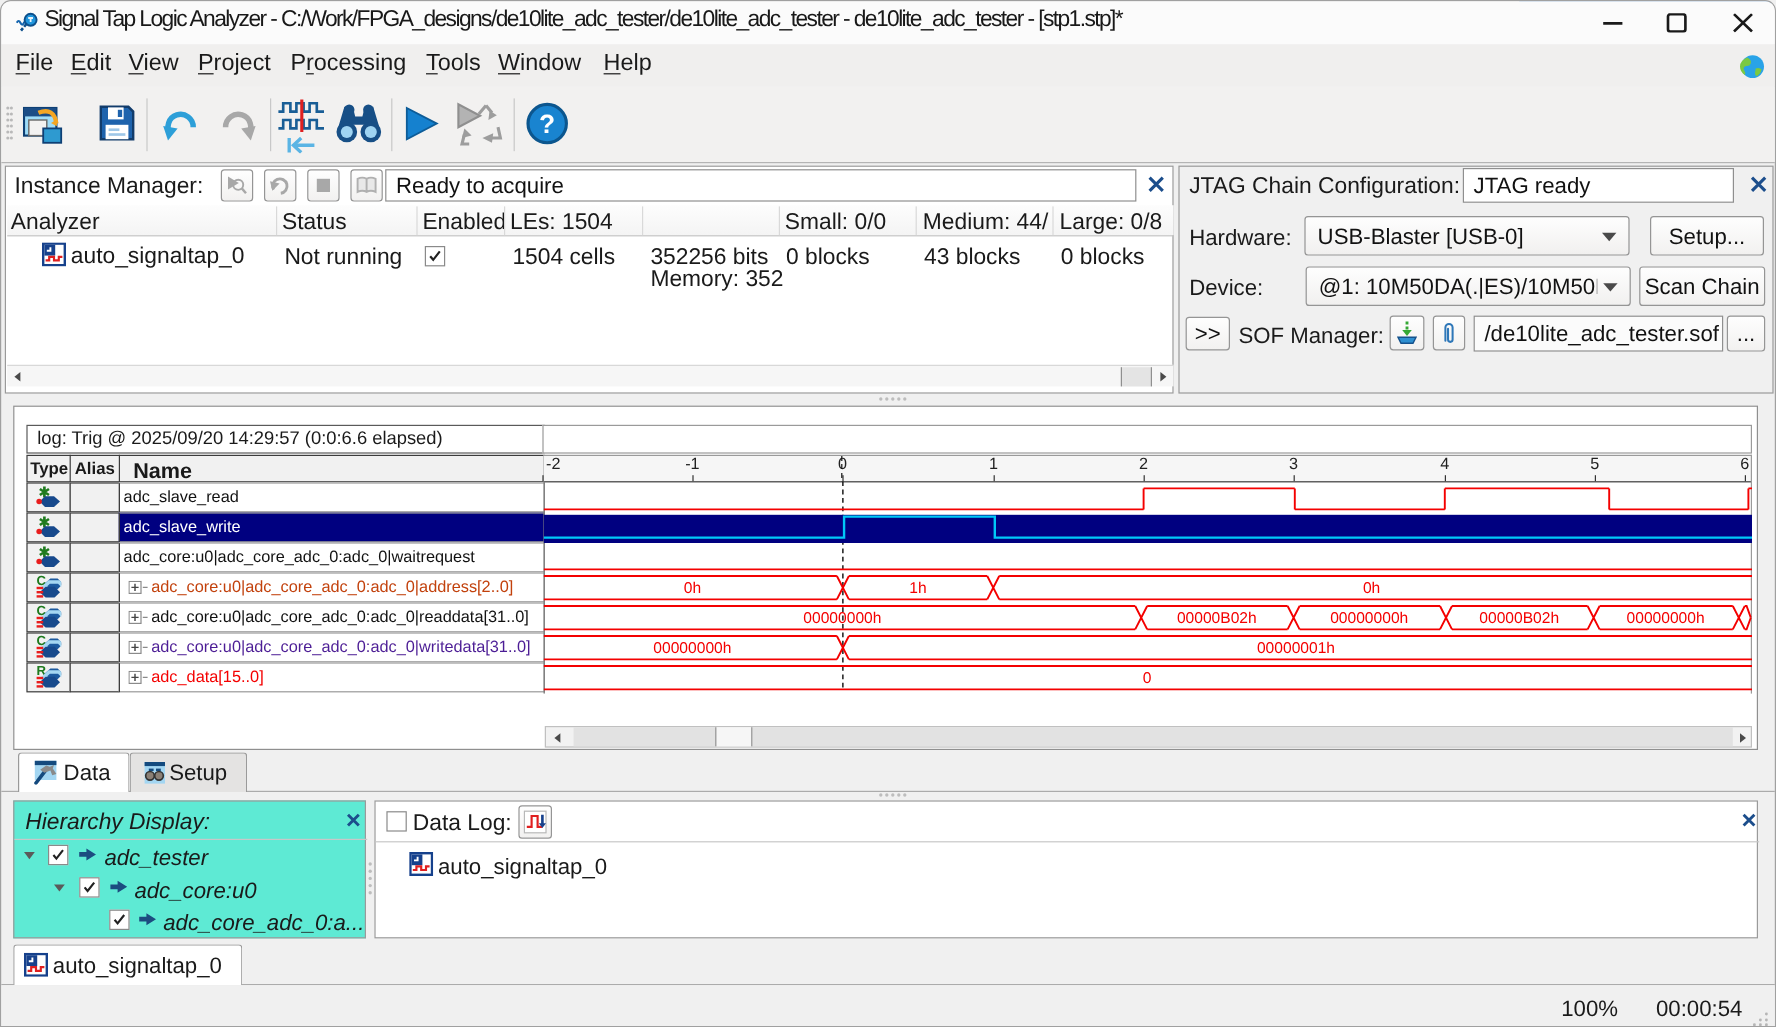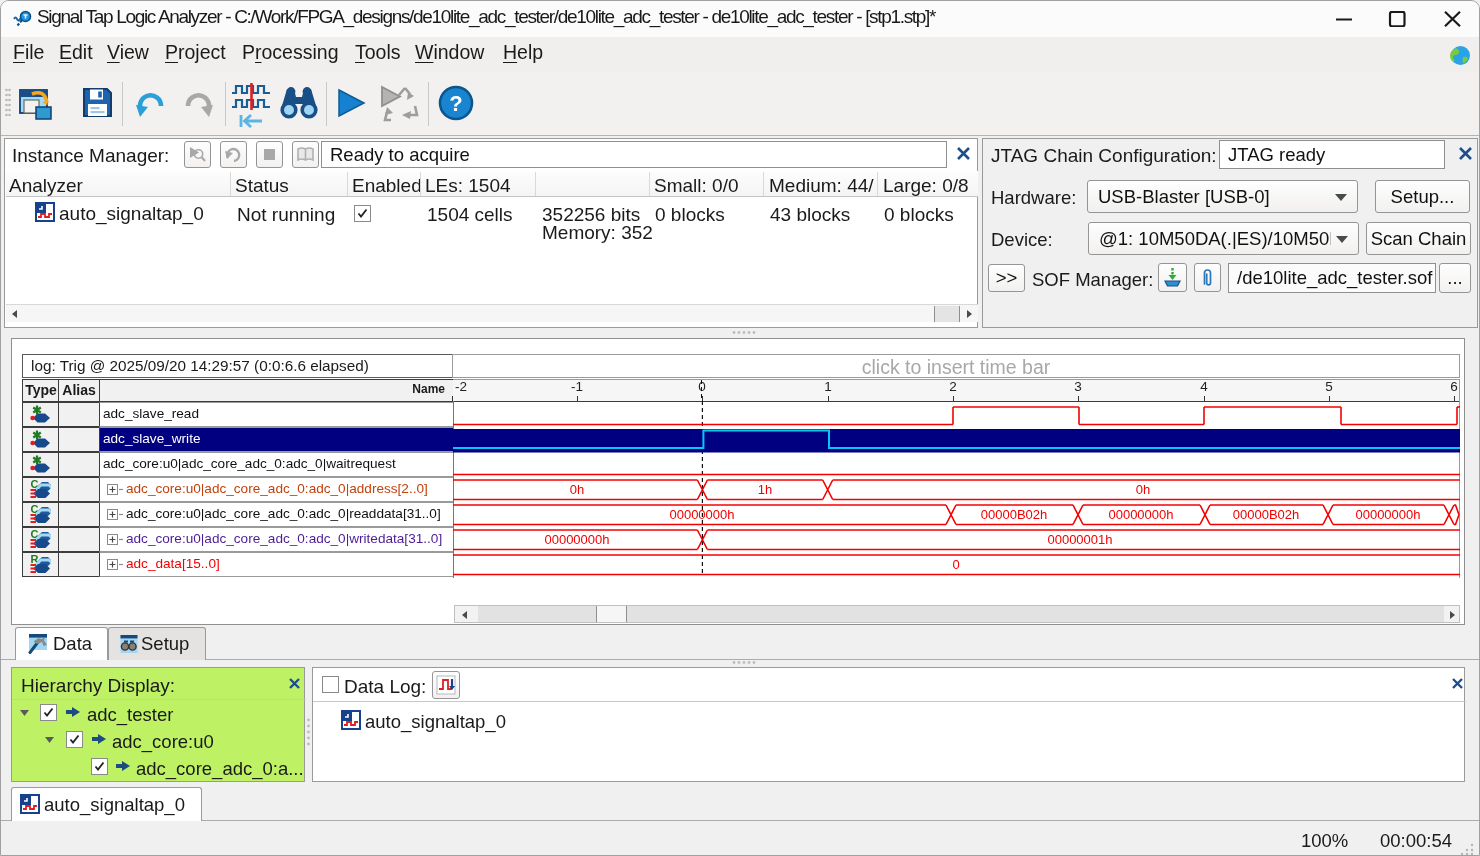--- a/index.html
+++ b/index.html
@@ -284,27 +284,26 @@
         <circle cx="12" cy="2.5" r="1.4"></circle>
         <circle cx="17" cy="2.5" r="1.4"></circle>
         <circle cx="22" cy="2.5" r="1.4"></circle>
       </g>
     </svg>
 
 <div id="wavepane" class="pane" style="left:10px;top:337px;width:1454px;height:287px;background:#fff;border-color:#8f8f8f;">
 <div class="abs" style="left:10px;top:15px;width:432px;height:24px;background:#fff;border:1px solid #5a5a5a;"></div>
 <div class="txt" style="left:19px;top:18px;font-size:15.3px;">log: Trig @ 2025/09/20 14:29:57 (0:0:6.6 elapsed)</div>
 <div class="abs" style="left:440px;top:15px;width:1008px;height:24px;background:#fff;border:1px solid #9a9a9a;"></div>
-<div class="txt" style="left:441px;top:17px;width:1006px;text-align:center;font-size:19.5px;color:#a8a8a8;">click to insert time bar</div>
 <div class="abs" style="left:10px;top:40px;width:432px;height:23px;background:#f1f1f1;border:1px solid #3c3c3c;"></div>
 <div class="abs" style="left:46px;top:40px;width:1px;height:23px;background:#3c3c3c;"></div>
 <div class="abs" style="left:87px;top:40px;width:1px;height:23px;background:#3c3c3c;"></div>
 <div class="txt" style="left:11px;top:43px;width:36px;text-align:center;font-size:14px;font-weight:bold;">Type</div>
 <div class="txt" style="left:47px;top:43px;width:40px;text-align:center;font-size:14px;font-weight:bold;">Alias</div>
-<div class="txt" style="left:80px;top:43px;width:353px;text-align:right;font-size:12px;font-weight:bold;">Name</div>
+<div class="txt" style="left:99px;top:43px;width:353px;text-align:left;font-size:18px;font-weight:bold;">Name</div>
 <div class="abs" style="left:441px;top:40px;width:1007px;height:23px;background:#f6f6f6;border-top:1px solid #9a9a9a;border-bottom:1px solid #3c3c3c;"></div>
 <div class="txt" style="left:443px;top:40px;font-size:13.5px;color:#222;">-2</div>
 <div class="abs" style="left:440px;top:57px;width:1px;height:5px;background:#333;"></div>
 <div class="txt" style="left:550px;top:40px;width:30px;text-align:center;font-size:13.5px;color:#222;">-1</div>
 <div class="abs" style="left:565px;top:57px;width:1px;height:5px;background:#333;"></div>
 <div class="txt" style="left:675px;top:40px;width:30px;text-align:center;font-size:13.5px;color:#222;">0</div>
 <div class="abs" style="left:690px;top:57px;width:1px;height:5px;background:#333;"></div>
 <div class="txt" style="left:801px;top:40px;width:30px;text-align:center;font-size:13.5px;color:#222;">1</div>
 <div class="abs" style="left:816px;top:57px;width:1px;height:5px;background:#333;"></div>
 <div class="txt" style="left:926px;top:40px;width:30px;text-align:center;font-size:13.5px;color:#222;">2</div>
@@ -522,21 +521,21 @@
 <svg class="abs" style="left:731px;top:659px" width="26" height="5" viewBox="0 0 26 5">
       <g fill="#bdbdbd">
         <circle cx="2" cy="2.5" r="1.4"></circle>
         <circle cx="7" cy="2.5" r="1.4"></circle>
         <circle cx="12" cy="2.5" r="1.4"></circle>
         <circle cx="17" cy="2.5" r="1.4"></circle>
         <circle cx="22" cy="2.5" r="1.4"></circle>
       </g>
     </svg>
 
-<div id="hierpane" class="pane" style="left:10px;top:666px;width:294px;height:115px;background:#bef264;border-color:#9a9a9a;">
+<div id="hierpane" class="pane" style="left:10px;top:666px;width:294px;height:115px;background:#5eead4;border-color:#9a9a9a;font-style:italic;">
   <div class="txt" style="left:9px;top:7px;font-size:19px;">Hierarchy Display:</div>
   <svg class="abs" style="left:276px;top:9px" width="13" height="13" viewBox="0 0 13 13">
         <path d="M2 2 L11 11 M11 2 L2 11" stroke="#1c4e8c" stroke-width="2.4"></path>
       </svg>
   <div class="abs" style="left:0px;top:31px;width:294px;height:1px;background:#c8c8c8;"></div>
   <svg class="abs" style="left:7px;top:40px" width="11" height="9" viewBox="0 0 11 9">
         <path d="M1 2 L10 2 L5.5 8 Z" fill="#5a5a5a"></path>
       </svg>
   <div class="cb" style="left:28px;top:36px;">
         <svg width="13" height="13" viewBox="0 0 13 13">

